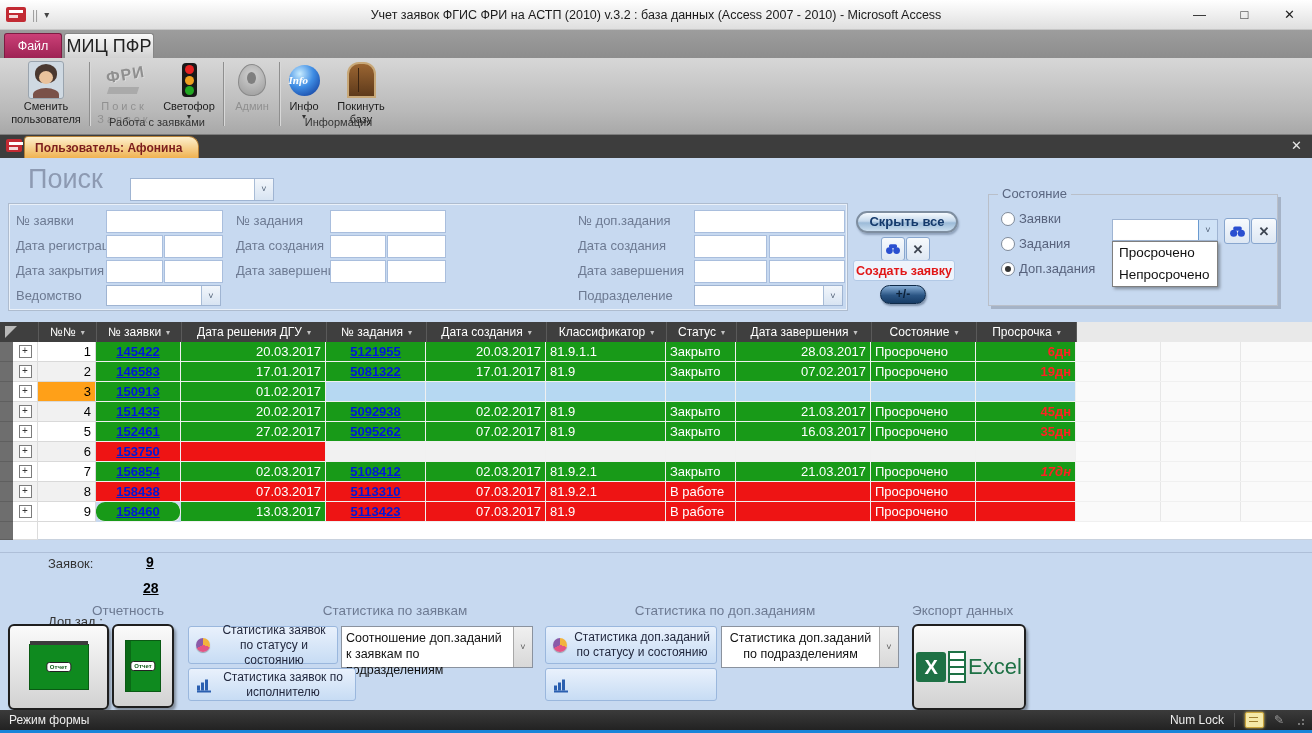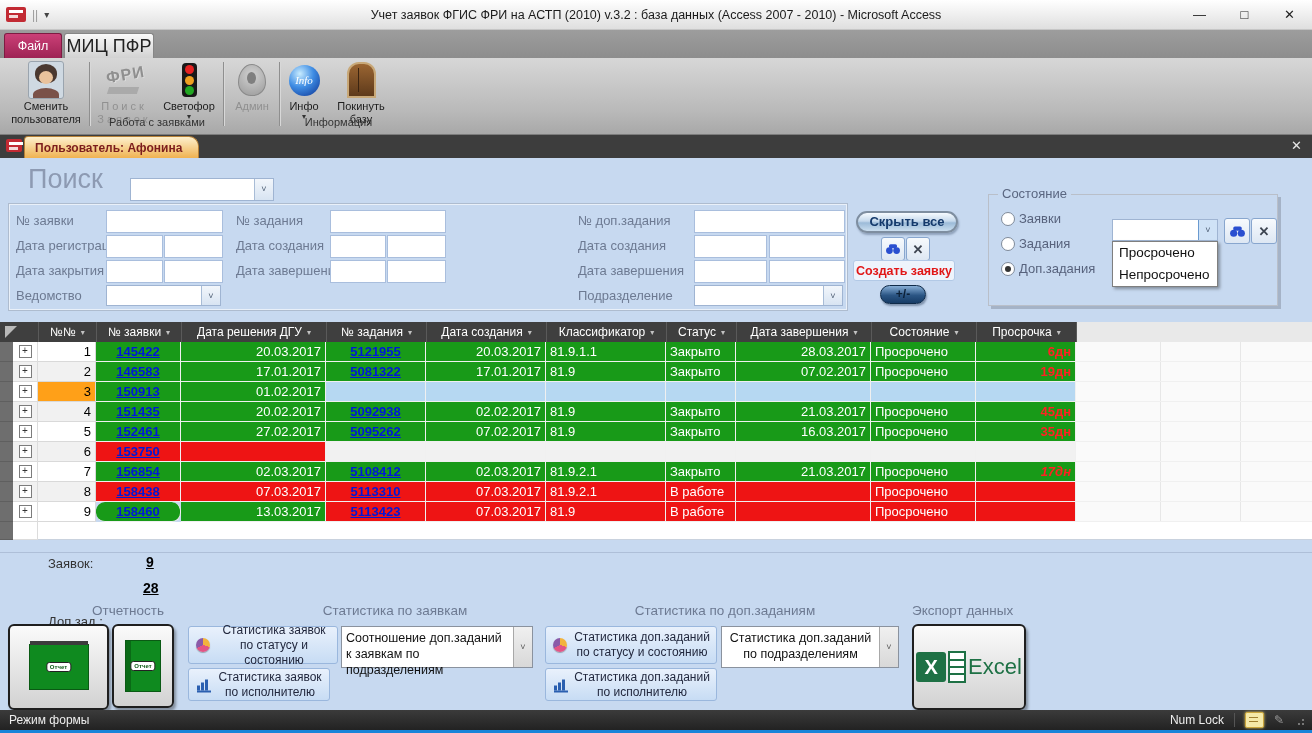--- a/index.html
+++ b/index.html
@@ -53,22 +53,22 @@
                transform:rotate(-10deg);letter-spacing:1px;text-shadow:1px 1px 0 #ddd;}
   .friico i{position:absolute;left:4px;bottom:2px;width:30px;height:7px;background:#aaa;transform:skewX(-18deg);}
   .tlight{width:15px;height:34px;background:#191919;border-radius:4px;display:flex;flex-direction:column;
           align-items:center;justify-content:space-evenly;}
   .tlight i{width:9px;height:9px;border-radius:50%;}
   .shield{width:26px;height:30px;background:radial-gradient(circle at 50% 35%,#d2d2d2,#9a9a9a);
           border-radius:50% 50% 46% 46%/58% 58% 42% 42%;border:1px solid #8a8a8a;position:relative;}
   .shield:before{content:"";position:absolute;left:8px;top:7px;width:9px;height:12px;background:#7f7f7f;border-radius:50%;}
   .infoball{width:31px;height:31px;border-radius:50%;
             background:radial-gradient(circle at 35% 28%,#c8ecff,#3f8de4 45%,#0a2f8f);
-            color:#fff;font-family:"Liberation Serif",serif;font-style:italic;font-weight:normal;
-            font-size:11px;line-height:31px;text-align:center;}
+            color:#fff;font-family:"Liberation Serif",serif;font-style:italic;font-weight:bold;
+            font-size:11px;line-height:31px;text-align:left;}
   .door{width:25px;height:32px;background:linear-gradient(#9a6532,#5e3a1b);
         border-radius:12px 12px 0 0;border:2px solid #c8a878;position:relative;}
   .door:before{content:"";position:absolute;left:9px;top:4px;width:1px;height:24px;background:#3c2410;}
 
   
   .docbar{left:0;top:135px;width:1312px;height:23px;background:#3d3d3d;}
   .docicon{left:6px;top:139px;width:16px;height:14px;}
   .doctab{left:24px;top:136px;height:22px;padding:0 16px 0 10px;border-radius:4px 10px 0 0;
           background:linear-gradient(#fdf0cd,#f0b251);color:#7c1d1d;font-size:12px;font-weight:bold;
           line-height:22px;border:1px solid #b78137;border-bottom:none;}
@@ -594,21 +594,21 @@
   </div>
 
   <div class="bluebtn" style="left:188px;top:626px;width:150px;height:38px;">
     <span class="pie"></span>
     <span>Статистика заявок по статусу и состоянию</span>
   </div>
   <div class="fdd" style="left:341px;top:626px;width:190px;height:40px;">
     <div class="txt">Соотношение доп.заданий к заявкам по подразделениям</div>
     <div class="carr">˅</div>
   </div>
-  <div class="bluebtn" style="left:188px;top:668px;width:142px;height:33px;">
+  <div class="bluebtn" style="left:188px;top:668px;width:168px;height:33px;">
     <span class="bars">
         <i style="height:5px;"></i>
         <i style="height:8px;"></i>
         <i style="height:11px;"></i>
       </span>
     <span>Статистика заявок по исполнителю</span>
   </div>
 
   <div class="bluebtn" style="left:545px;top:626px;width:172px;height:38px;">
     <span class="pie"></span>
@@ -617,21 +617,20 @@
   <div class="fdd" style="left:721px;top:626px;width:176px;height:40px;">
     <div class="txt" style="text-align:center;">Статистика доп.заданий по подразделениям</div>
     <div class="carr">˅</div>
   </div>
   <div class="bluebtn" style="left:545px;top:668px;width:172px;height:33px;">
     <span class="bars">
         <i style="height:5px;"></i>
         <i style="height:8px;"></i>
         <i style="height:11px;"></i>
       </span>
-    <span>Статистика доп.заданий по исполнителю</span>
   </div>
 
   <div class="graybtn" style="left:912px;top:624px;width:110px;height:82px;">
     <div class="xlico">
       <div class="xlx">X</div>
         <div class="xlsheet"></div>
       <div class="xltxt">Excel</div>
     </div>
   </div>
 

